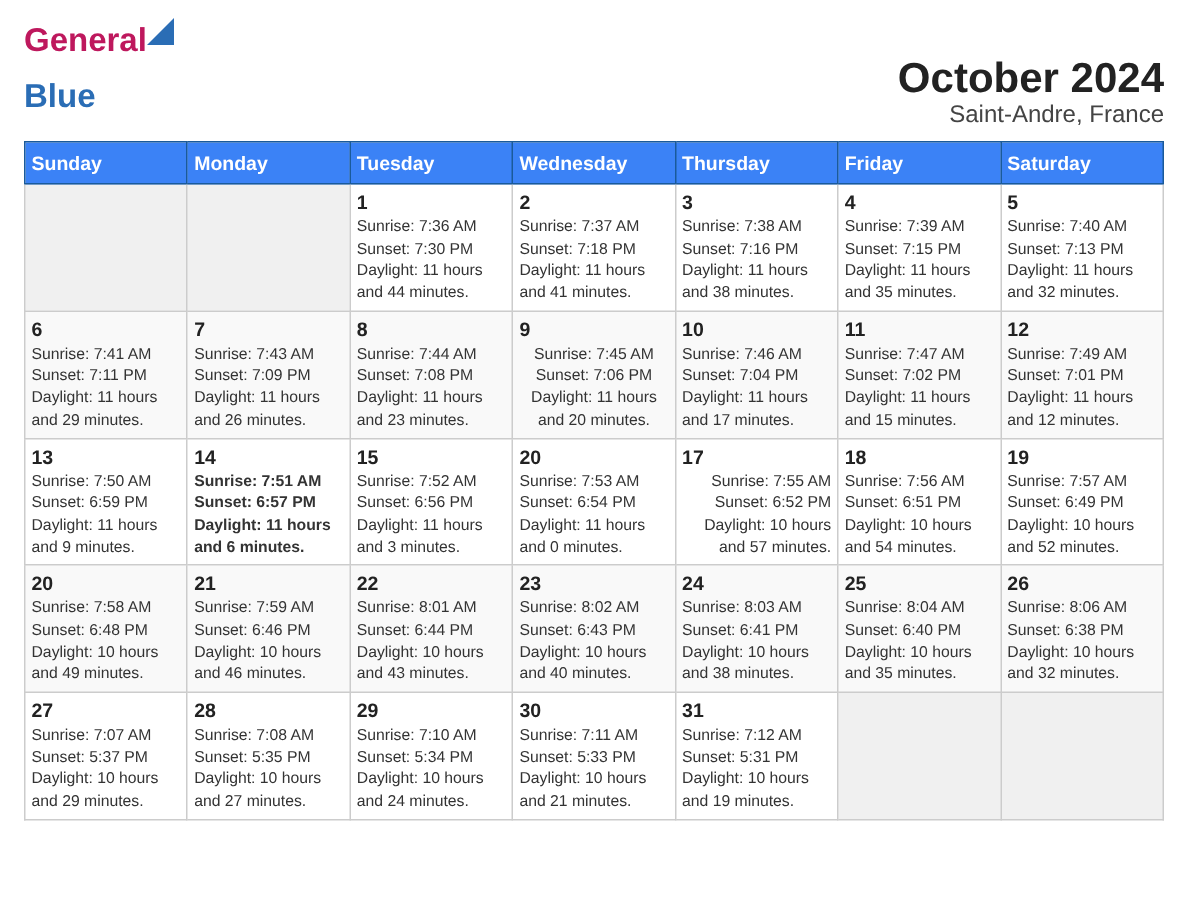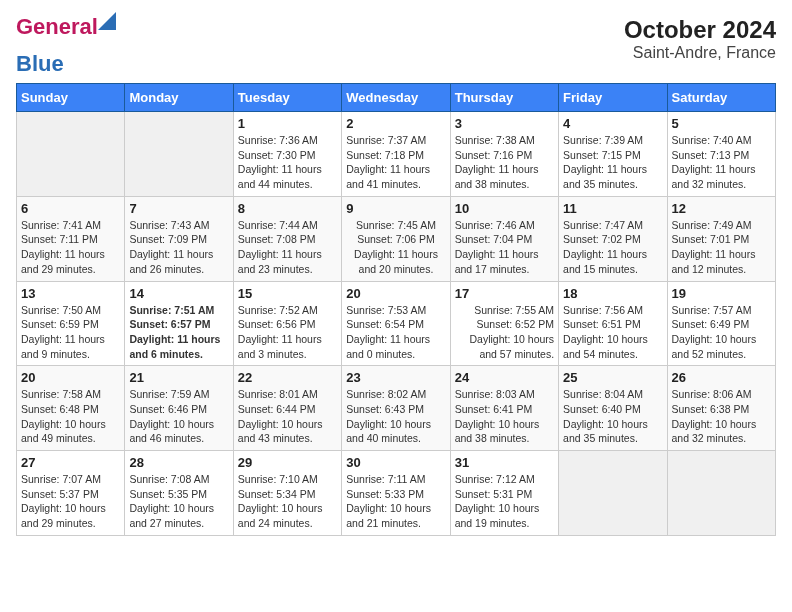--- a/index.html
+++ b/index.html
@@ -18,23 +18,24 @@
     }
     .logo {
       display: flex;
       flex-direction: column;
       align-items: flex-start;
     }
     .title-block {
       text-align: right;
     }
     .title-block h1 {
-      font-size: 24px;
+      font-size: 28px;
       font-weight: bold;
       color: #222;
+      margin-top: 20px;
     }
     .title-block h2 {
       font-size: 16px;
       font-weight: normal;
       color: #444;
     }
     table {
       width: 100%;
       border-collapse: collapse;
       font-size: 11px;

